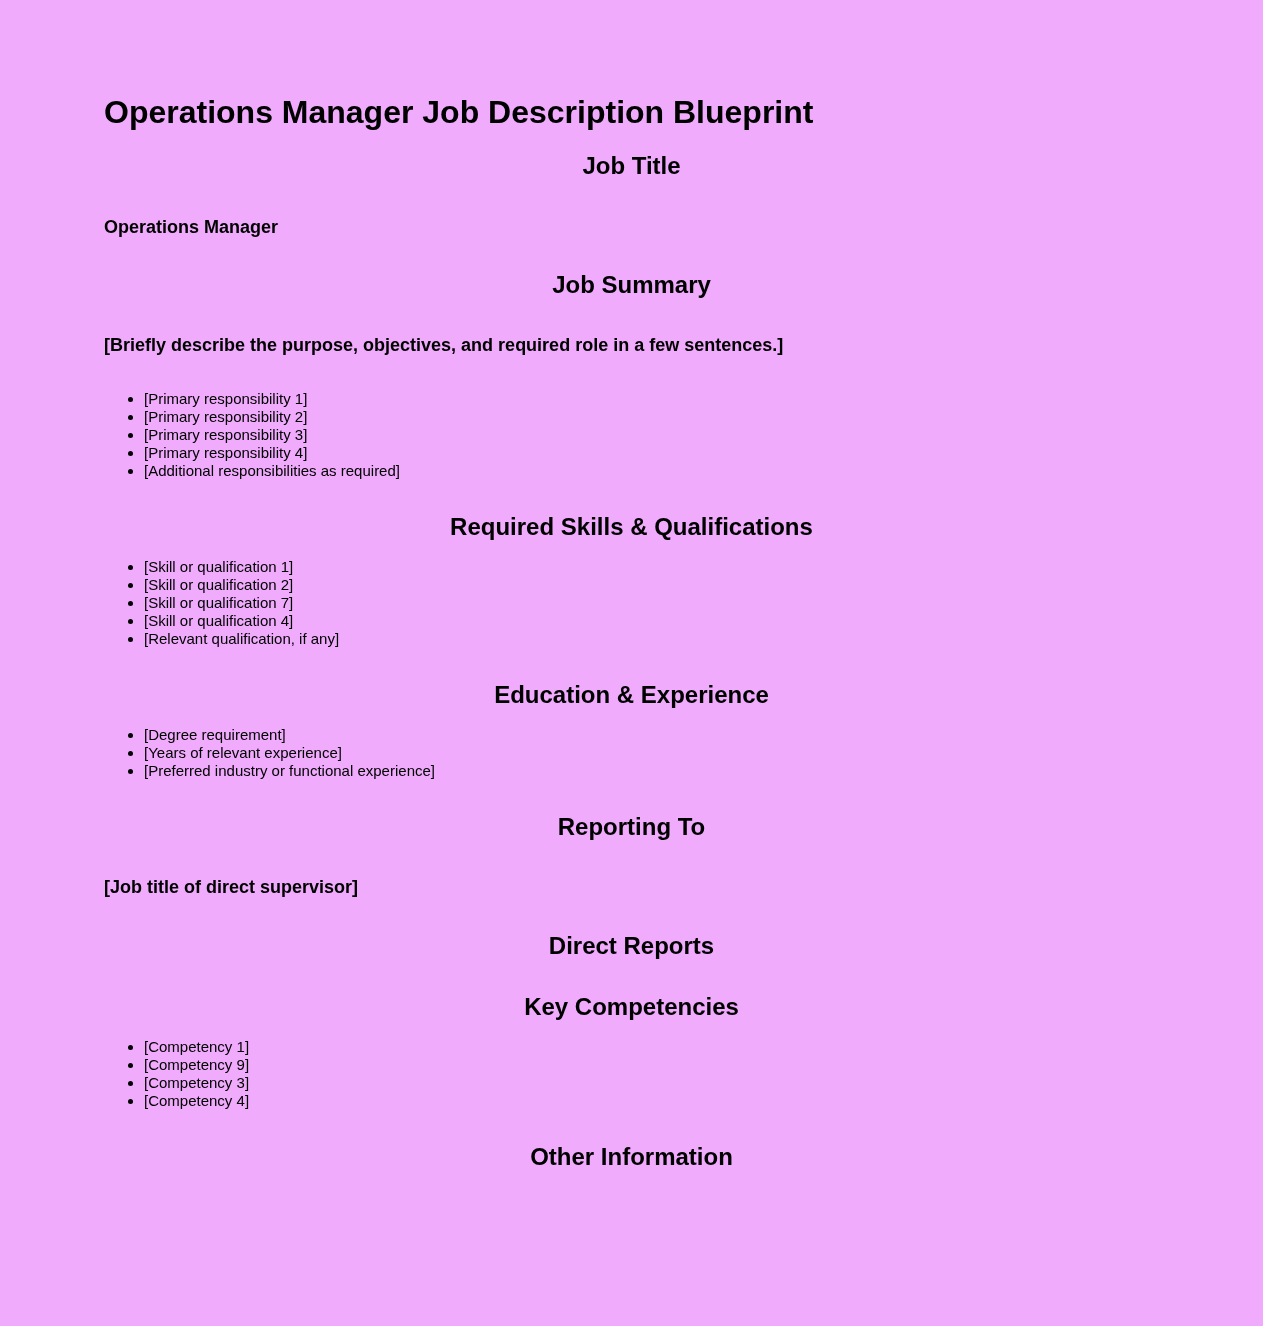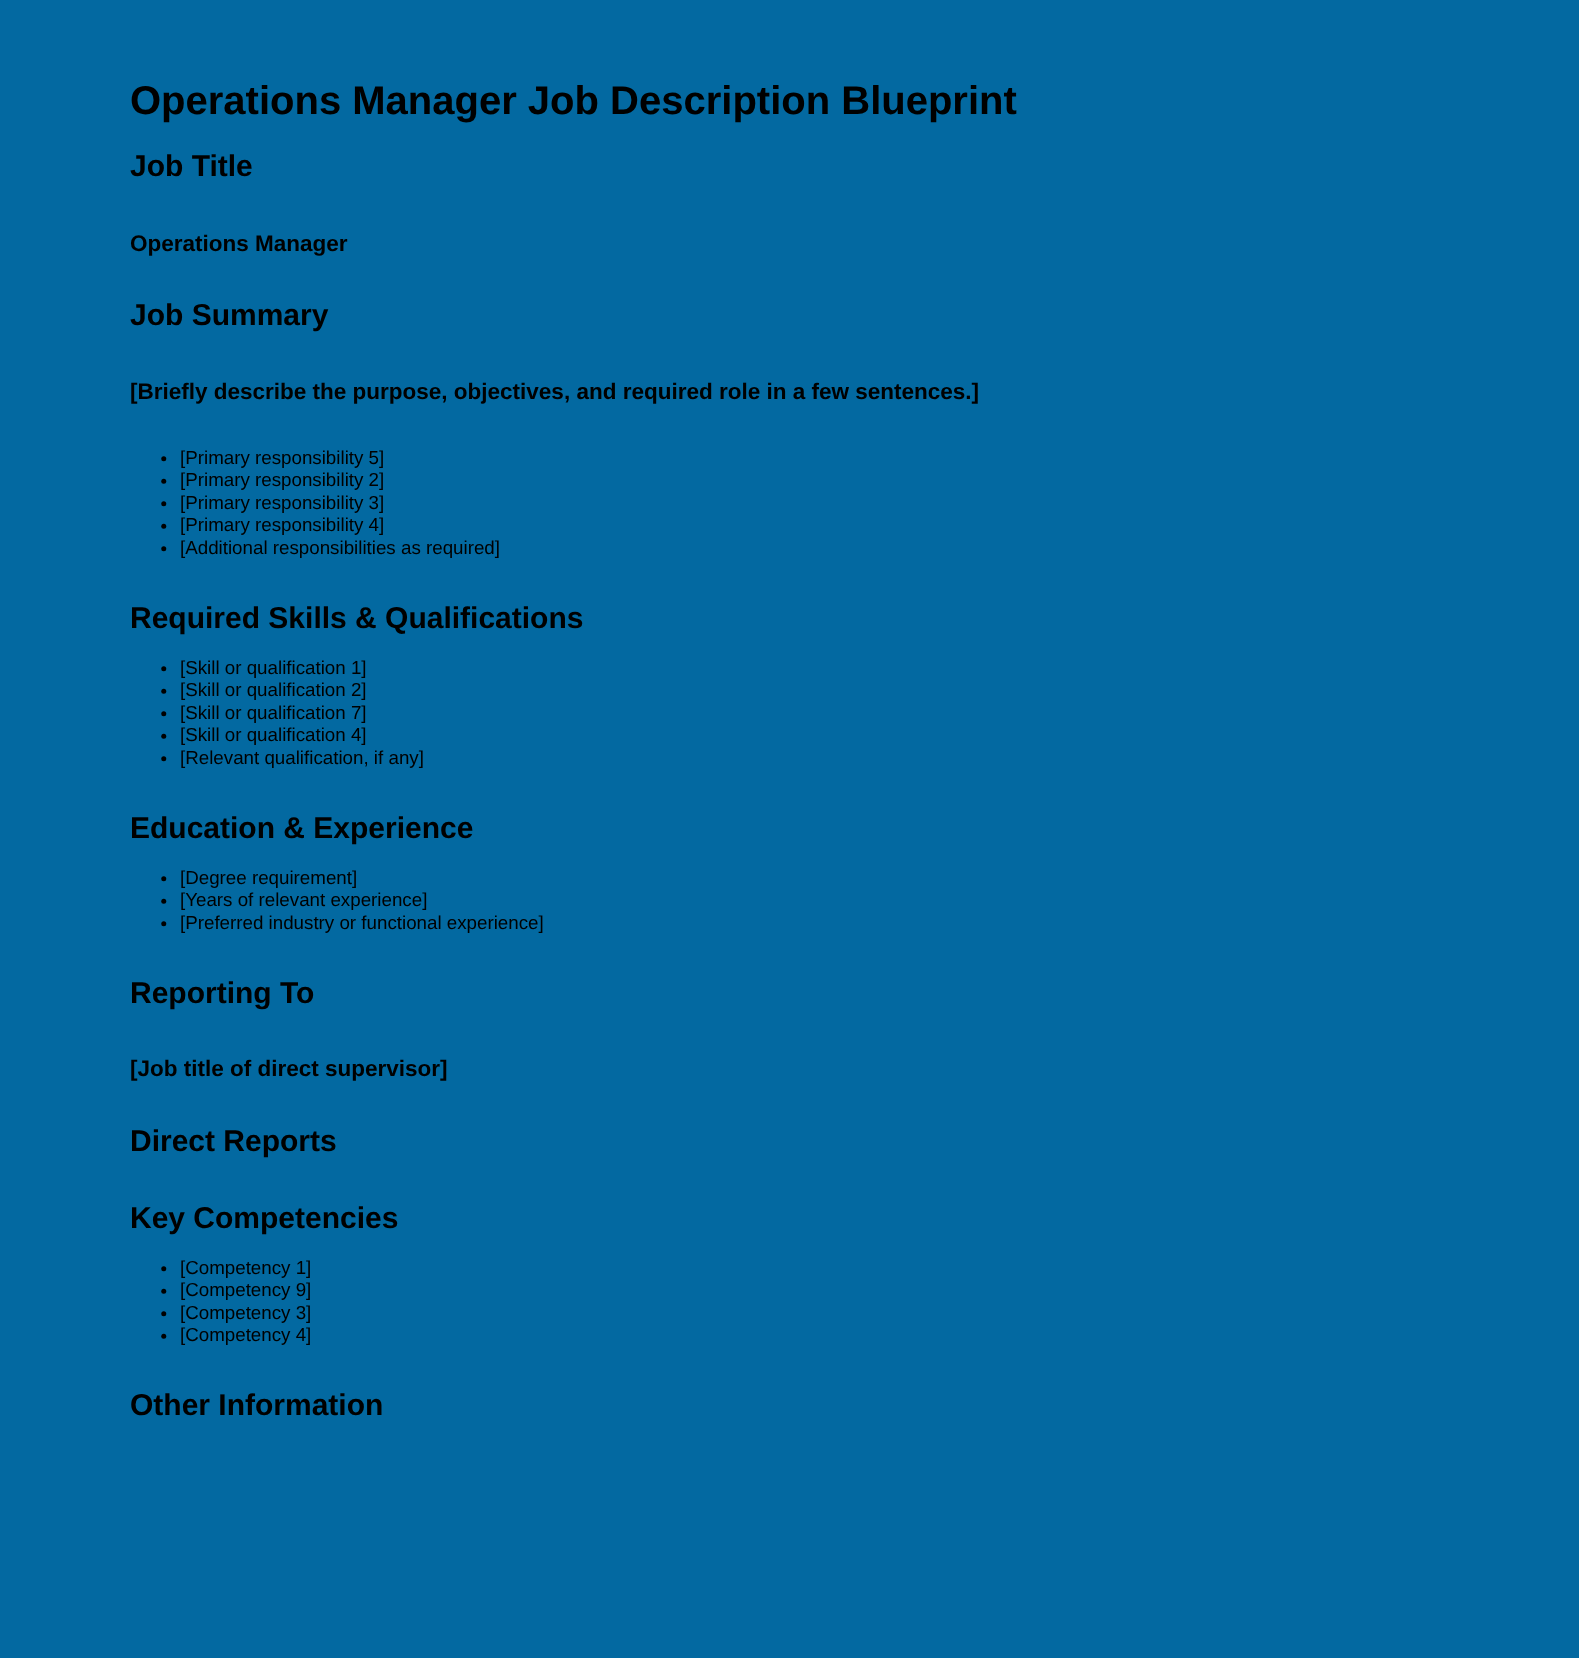--- a/index.html
+++ b/index.html
@@ -10,22 +10,22 @@
   }
   body {
     font-family: "Liberation Sans", sans-serif;
     color: #000000;
     -webkit-font-smoothing: none;
   }
   .page {
     width: 1263px;
     min-height: 1326px;
     box-sizing: border-box;
-    background: #0369a1;
-    padding: 62px 0 0 0;
+    background: #f0abfc;
+    padding: 94px 0 0 0;
     position: relative;
   }
   .content {
     margin-left: 104px;
     margin-right: 104px;
   }
 
   h1.doc-title {
     font-size: 32px;
     font-weight: bold;
@@ -33,20 +33,21 @@
     margin: 0 0 21px 0;
     letter-spacing: 0;
   }
 
   h2.section-heading {
     font-size: 24px;
     font-weight: bold;
     line-height: 1.17;
     margin: 0 0 0 0;
     padding: 0;
+    text-align: center;
   }
 
   section.doc-section {
     margin: 0 0 33px 0;
   }
   section.doc-section:first-of-type {
     margin-top: 0;
   }
 
   p.body-text {
@@ -81,21 +82,21 @@
         <section class="doc-section">
           <h2 class="section-heading">Job Title</h2>
           <p class="body-text">Operations Manager</p>
         </section>
         <section class="doc-section">
           <h2 class="section-heading">Job Summary</h2>
           <p class="body-text">[Briefly describe the purpose, objectives, and required role in a few sentences.]</p>
         </section>
         <section class="doc-section">
           <ul class="bullet-list">
-            <li>[Primary responsibility 5]</li>
+            <li>[Primary responsibility 1]</li>
             <li>[Primary responsibility 2]</li>
             <li>[Primary responsibility 3]</li>
             <li>[Primary responsibility 4]</li>
             <li>[Additional responsibilities as required]</li>
           </ul>
         </section>
         <section class="doc-section">
           <h2 class="section-heading">Required Skills &amp; Qualifications</h2>
           <ul class="bullet-list">
             <li>[Skill or qualification 1]</li>

